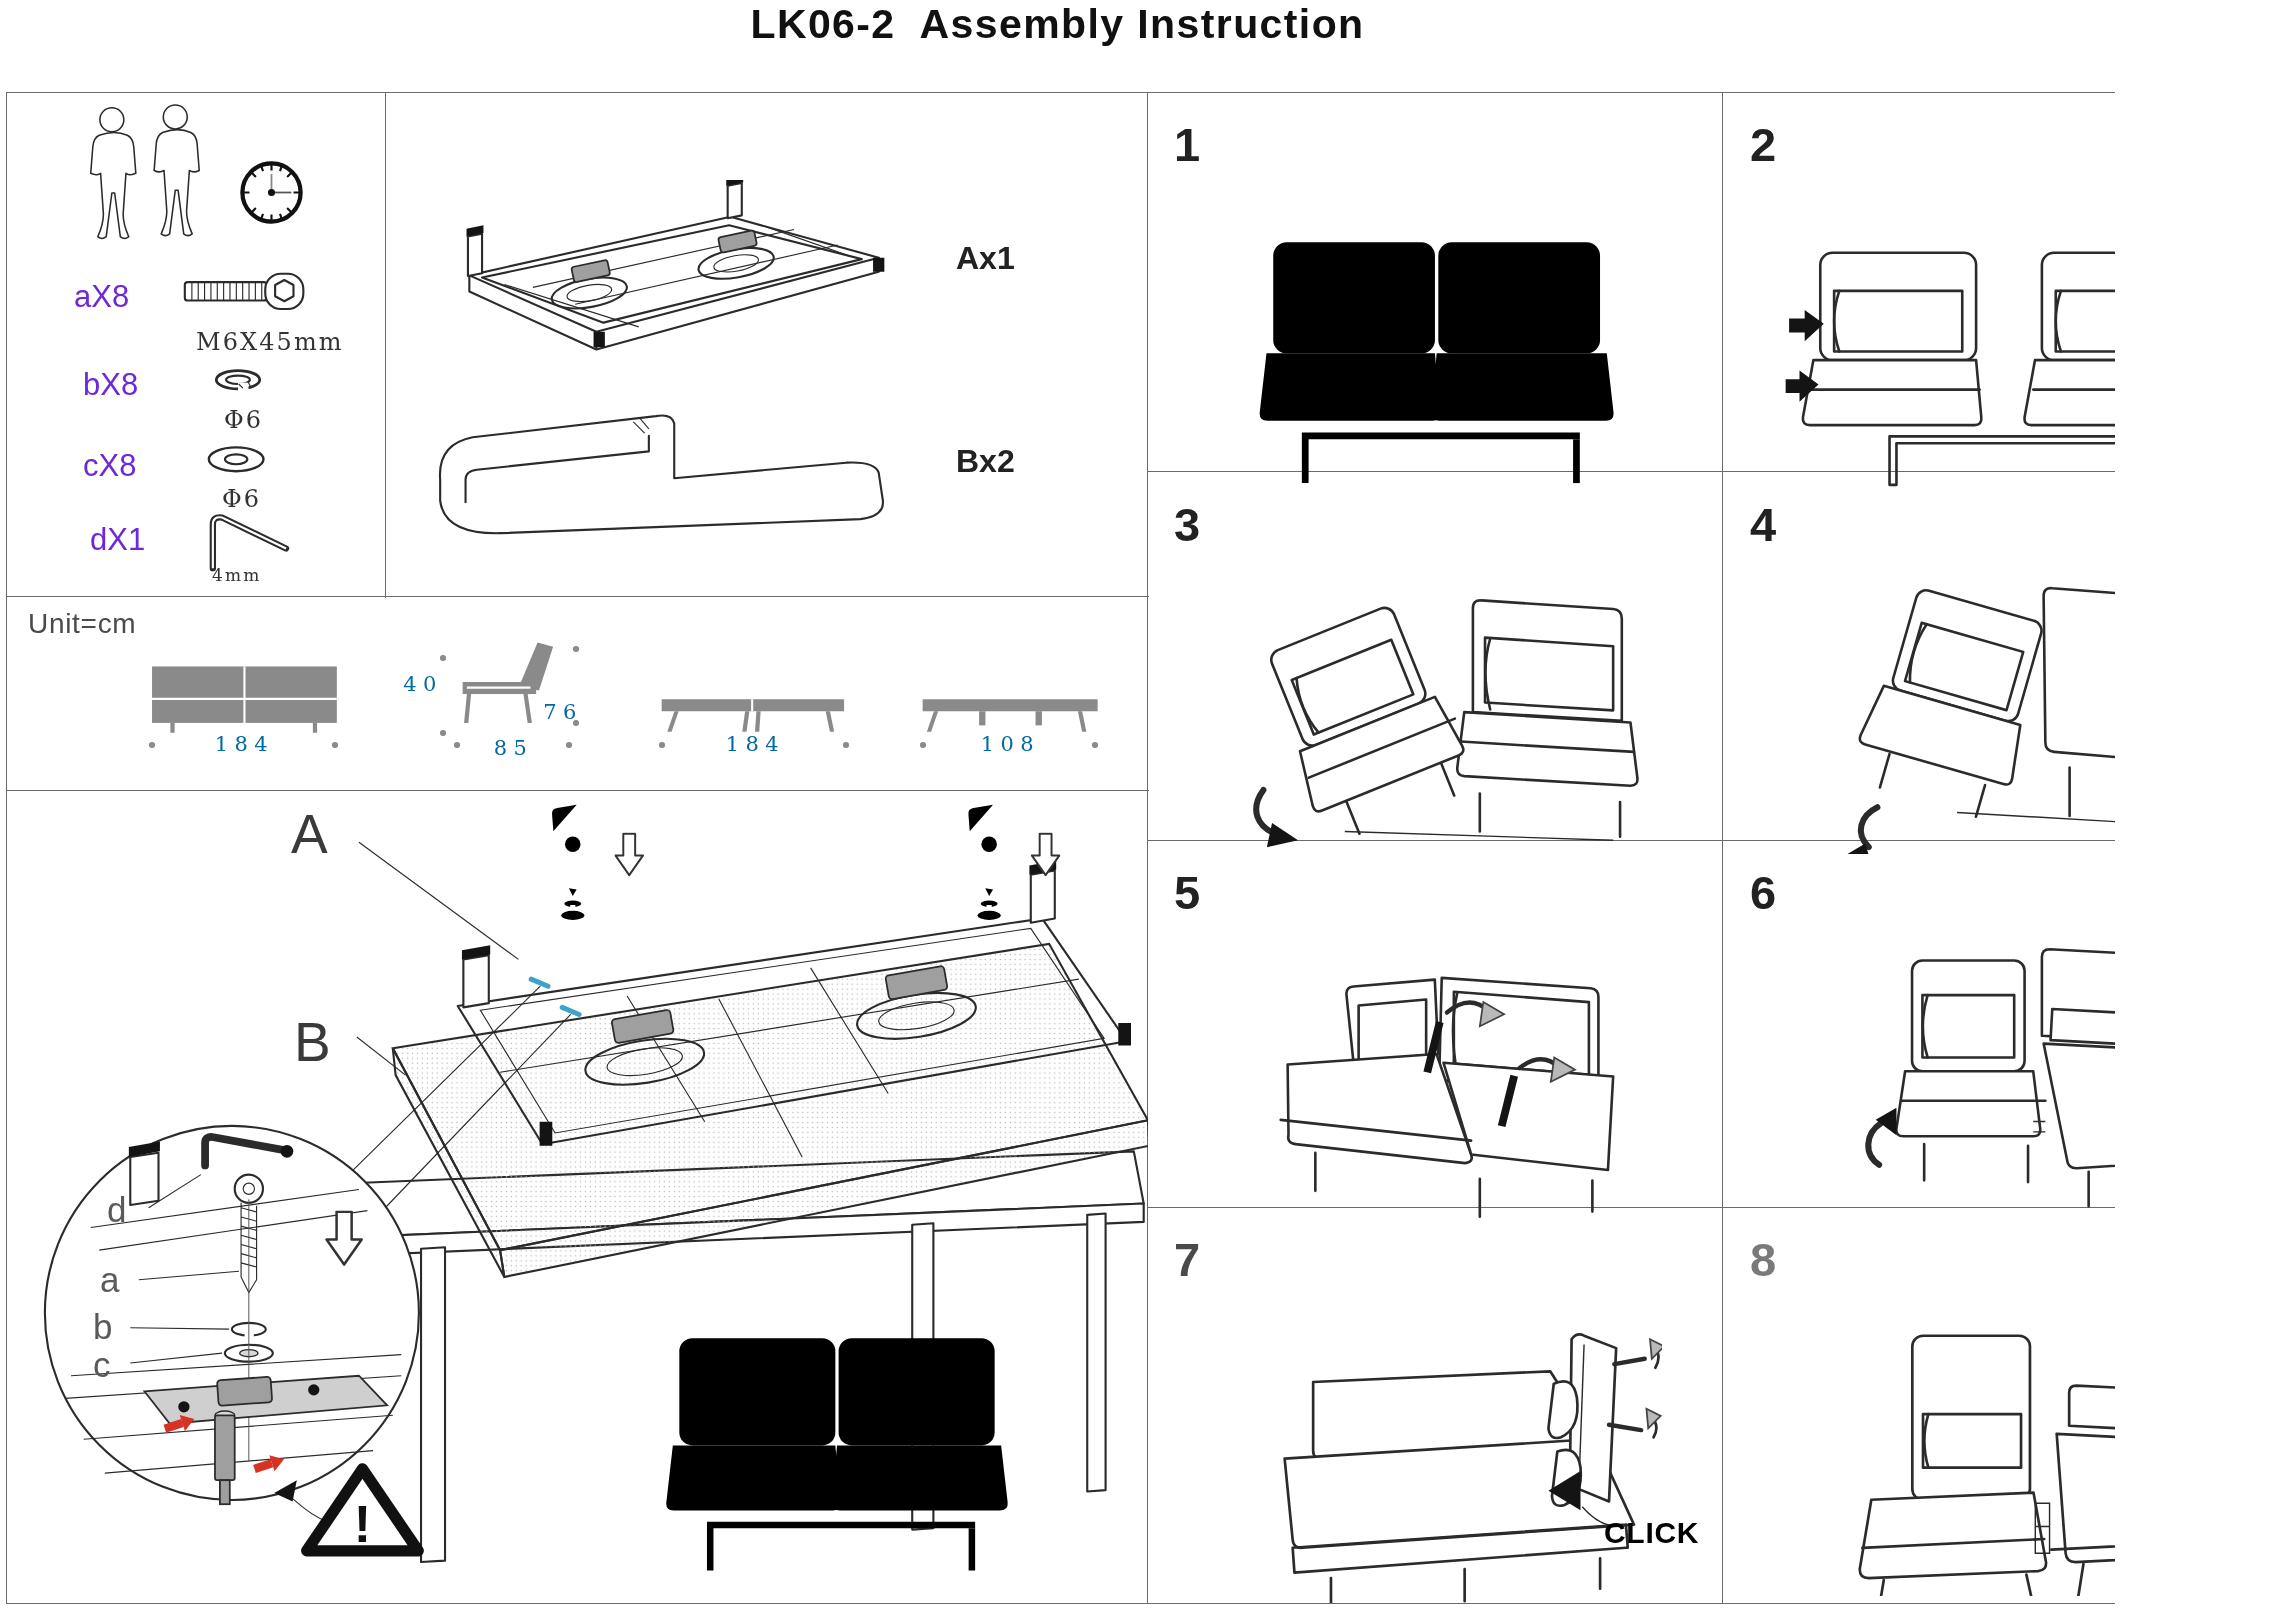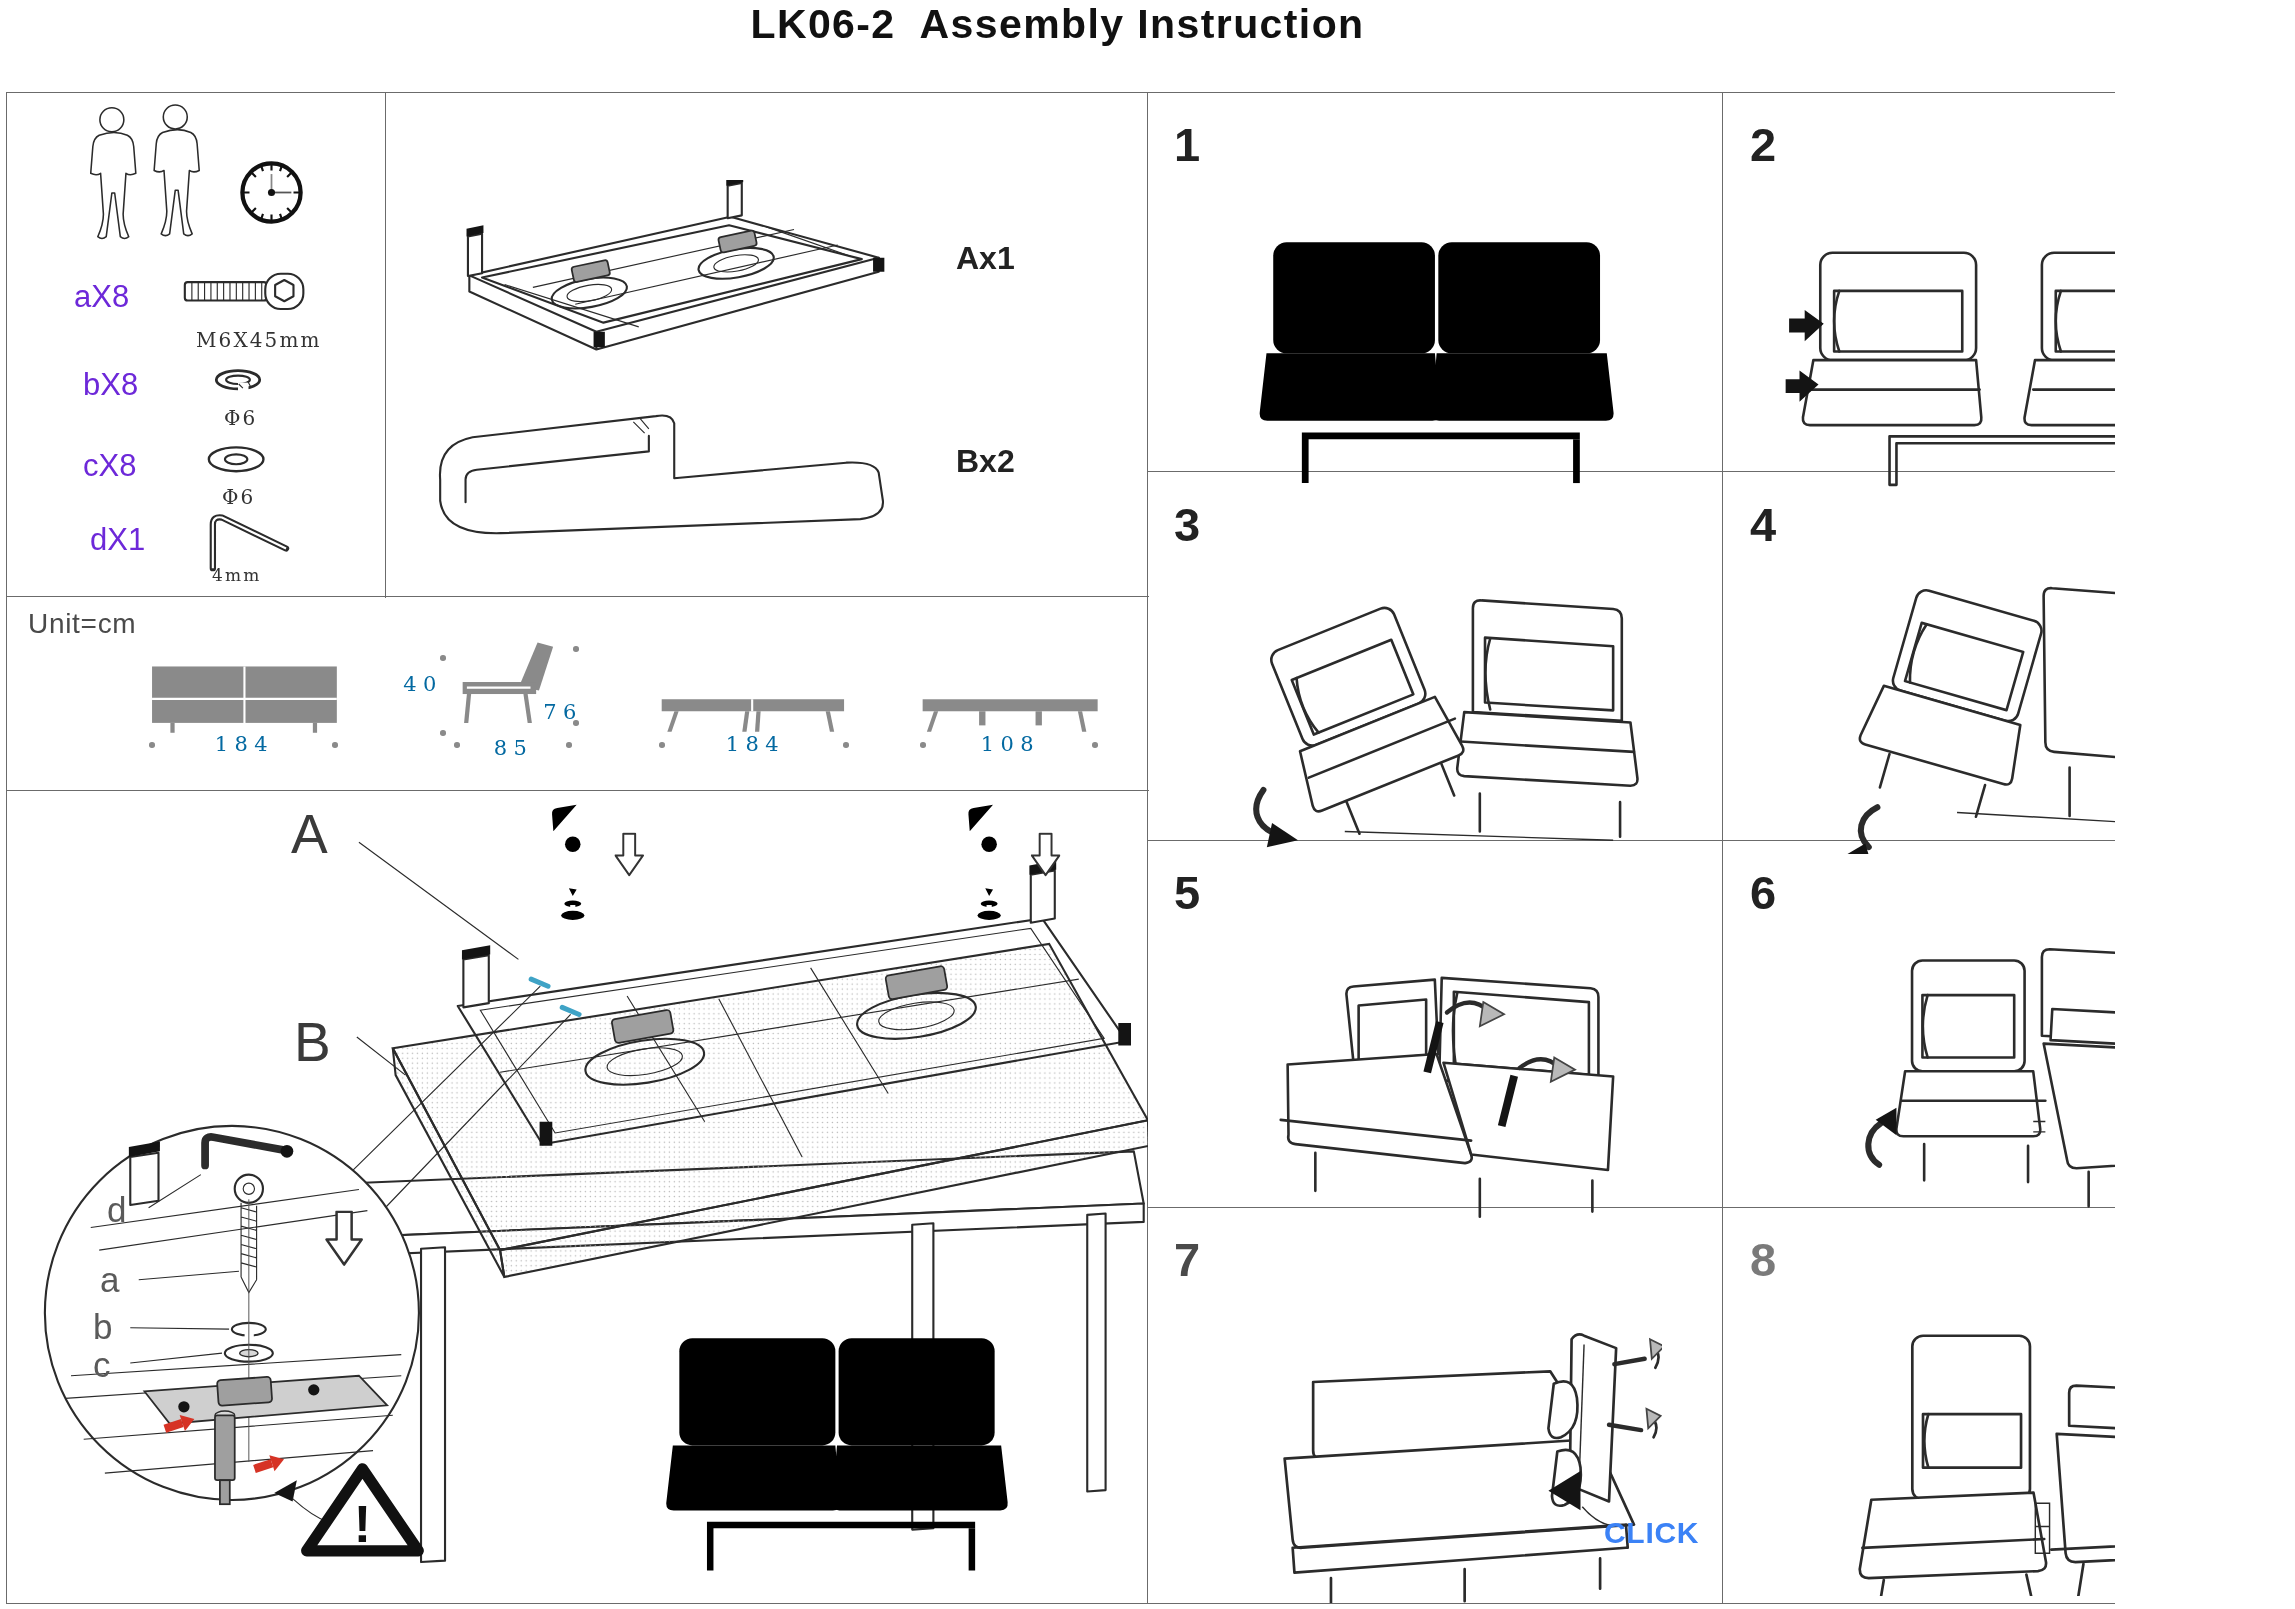--- a/index.html
+++ b/index.html
@@ -3,29 +3,29 @@
 <meta charset="utf-8">
 <style>
   html,body{margin:0;padding:0;background:#fff;}
   .sheet{position:relative;width:2115px;height:1610px;background:#fff;
          font-family:"Liberation Sans",sans-serif;color:#1a1a1a;overflow:hidden;}
   .abs{position:absolute;}
   .gl{position:absolute;background:#6b6b6b;}
   .title{position:absolute;left:0;top:1.4px;width:100%;text-align:center;
          font-size:41px;font-weight:bold;letter-spacing:1.4px;white-space:pre;color:#111;}
   .plabel{position:absolute;font-size:31px;color:#6d28d9;}
-  .pspec{position:absolute;font-family:"DejaVu Serif",serif;font-size:20px;letter-spacing:2.1px;color:#333;}
+  .pspec{position:absolute;font-family:"DejaVu Serif",serif;font-size:24px;letter-spacing:2.1px;color:#333;}
   .complabel{position:absolute;font-size:32px;font-weight:bold;color:#222;}
   .unitlabel{position:absolute;font-size:28px;color:#4a4a4a;letter-spacing:0.7px;}
   .dim{position:absolute;font-family:"DejaVu Serif",serif;font-size:21px;letter-spacing:6.4px;
        color:#0369a1;text-align:center;width:113px;}
   .dot{position:absolute;width:5.6px;height:5.6px;border-radius:50%;background:#8a8a8a;}
   .stepnum{position:absolute;left:27px;top:24px;font-size:47px;font-weight:bold;color:#222;}
   .stepnum.g1{color:#4a4a4a;} .stepnum.g2{color:#7a7a7a;}
-  .click{position:absolute;font-size:30px;font-weight:bold;color:#3b82f6;letter-spacing:0.7px;}
+  .click{position:absolute;font-size:30px;font-weight:bold;color:#000000;letter-spacing:0.7px;}
   .ref{position:absolute;font-size:55px;font-weight:400;color:#3a3a3a;}
   .det{position:absolute;font-size:35px;color:#5a5a5a;}
   .cell{position:absolute;}
   
   .art .s{fill:#fff;stroke:#2b2b2b;stroke-width:3;stroke-linejoin:round;}
   .art .l{fill:none;stroke:#2b2b2b;stroke-width:3;stroke-linecap:round;stroke-linejoin:round;}
   .art .t{fill:none;stroke:#2b2b2b;stroke-width:1.6;}
   .art .blk{fill:#141414;stroke:none;}
   .art .gray{fill:#9f9f9f;stroke:#2b2b2b;stroke-width:2.5;}
   .art .lgray{fill:#cfcfcf;stroke:#2b2b2b;stroke-width:2.5;}

